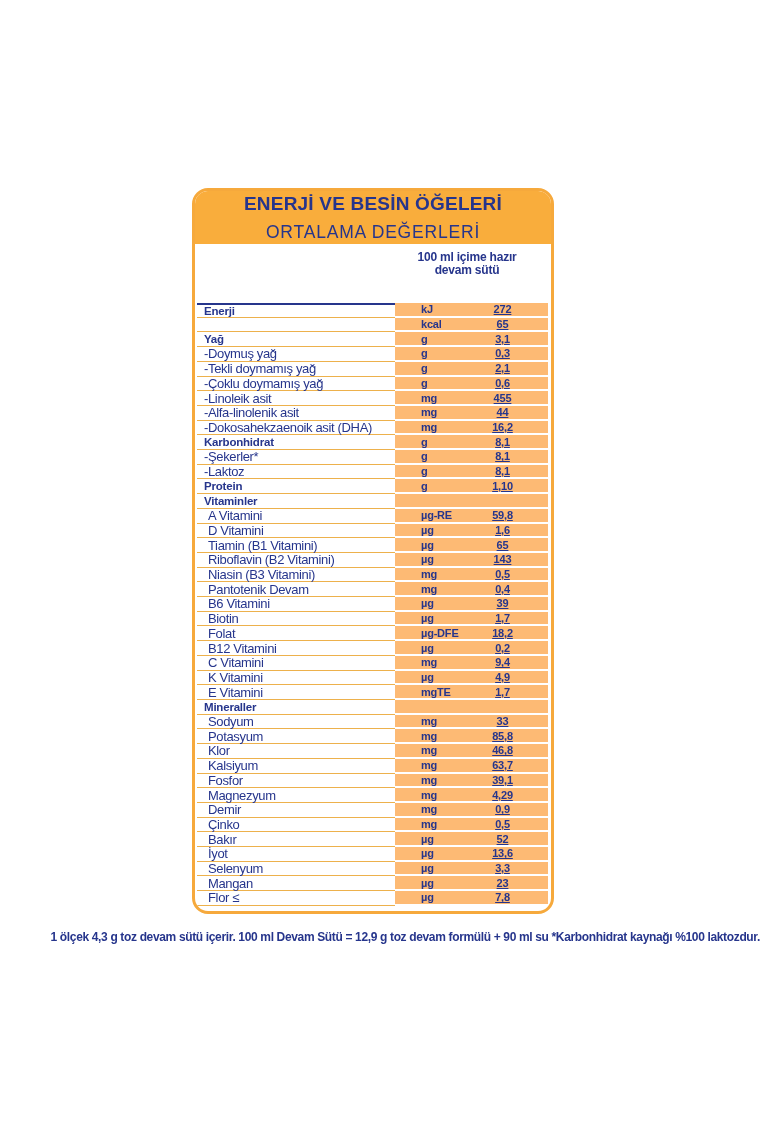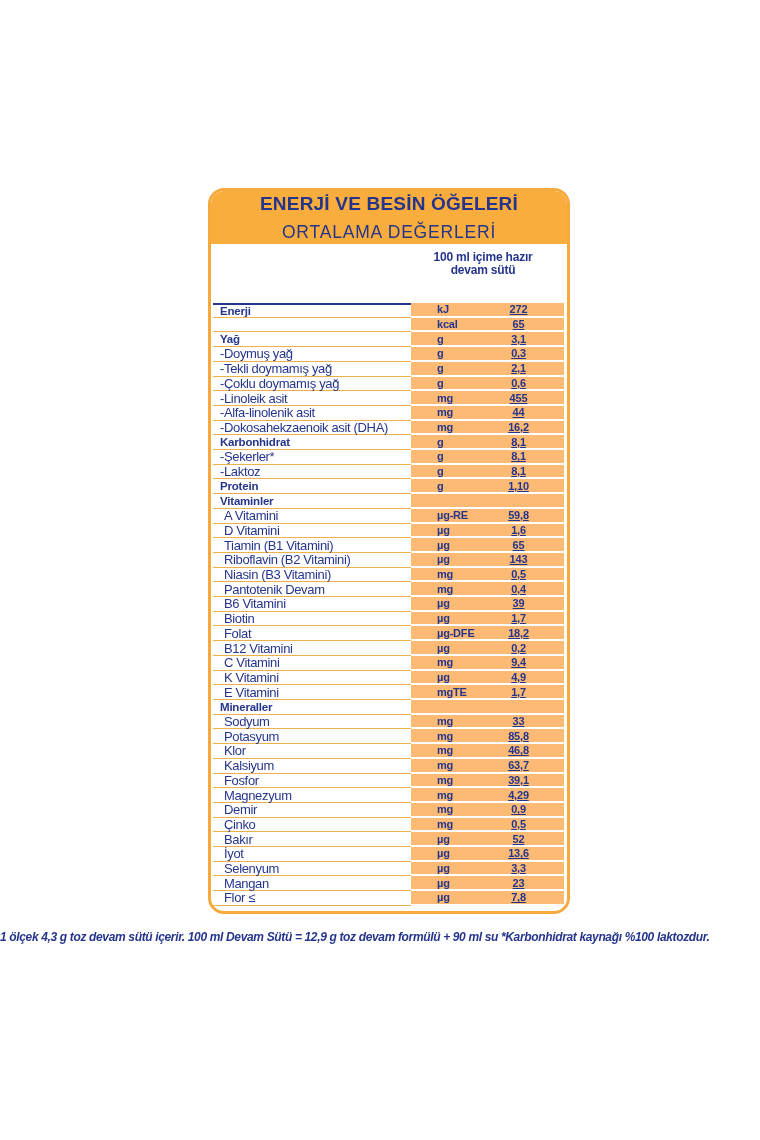--- a/index.html
+++ b/index.html
@@ -5,21 +5,21 @@
   * { margin: 0; padding: 0; box-sizing: border-box; }
   html, body { width: 760px; height: 1140px; background: #ffffff; }
   body {
     position: relative;
     font-family: "Liberation Sans", sans-serif;
     color: #26358C;
   }
 
   .panel {
     position: absolute;
-    left: 208px;
+    left: 192px;
     top: 188px;
     width: 362px;
     height: 726px;
     background: #ffffff;
     border: 3px solid #F6A93C;
     border-radius: 16px;
     overflow: hidden;
   }
 
   .panel-header {
@@ -123,27 +123,26 @@
     letter-spacing: -0.2px;
     white-space: nowrap;
     text-decoration: underline;
   }
 
   .footnote {
     position: absolute;
     top: 930px;
     left: 0;
     width: 760px;
-    text-align: left;
+    text-align: right;
     font-size: 12px;
     font-weight: 700;
     letter-spacing: -0.35px;
     white-space: nowrap;
     color: #26358C;
-    font-style: italic;
   }
 </style>
 </head>
 <body>
 
 <div class="panel">
   <div class="panel-header">
     <div class="panel-title-1">ENERJİ VE BESİN ÖĞELERİ</div>
     <div class="panel-title-2">ORTALAMA DEĞERLERİ</div>
   </div>

